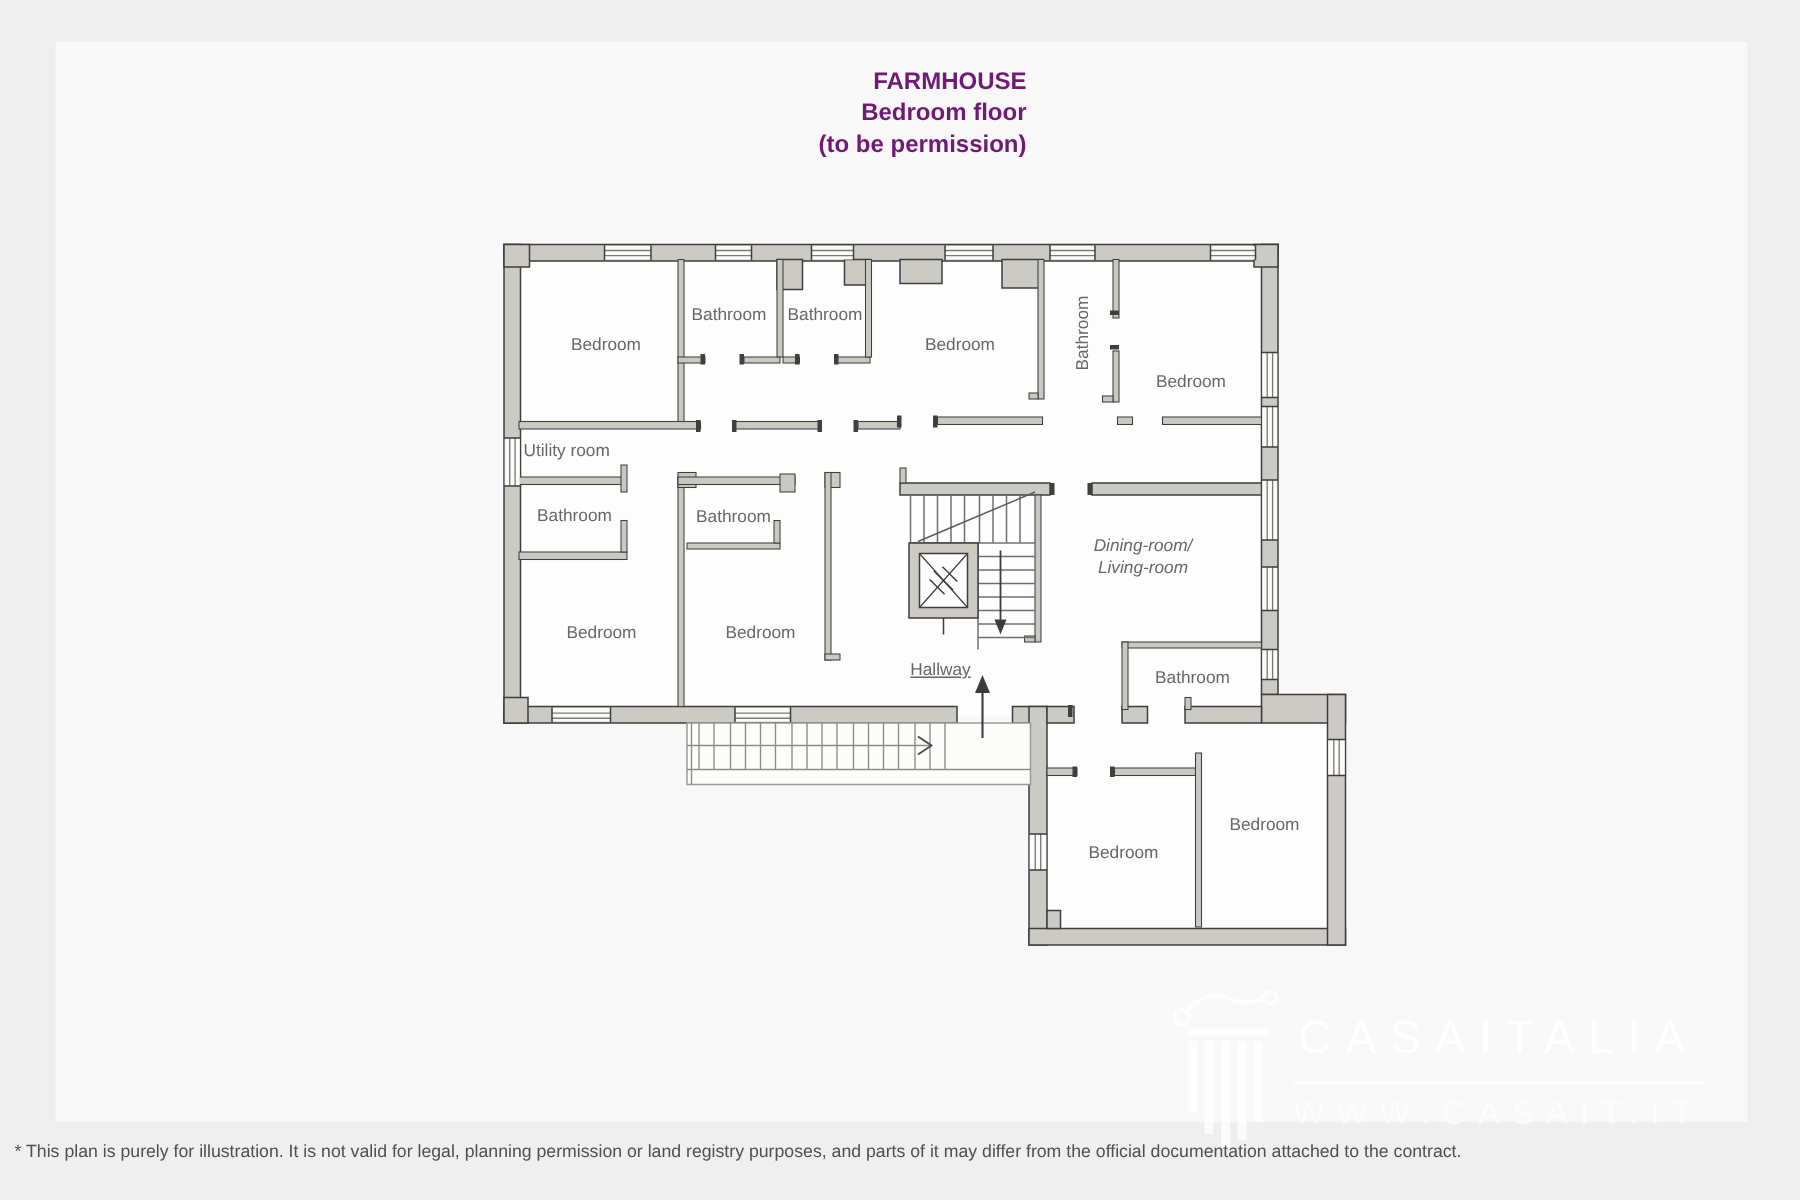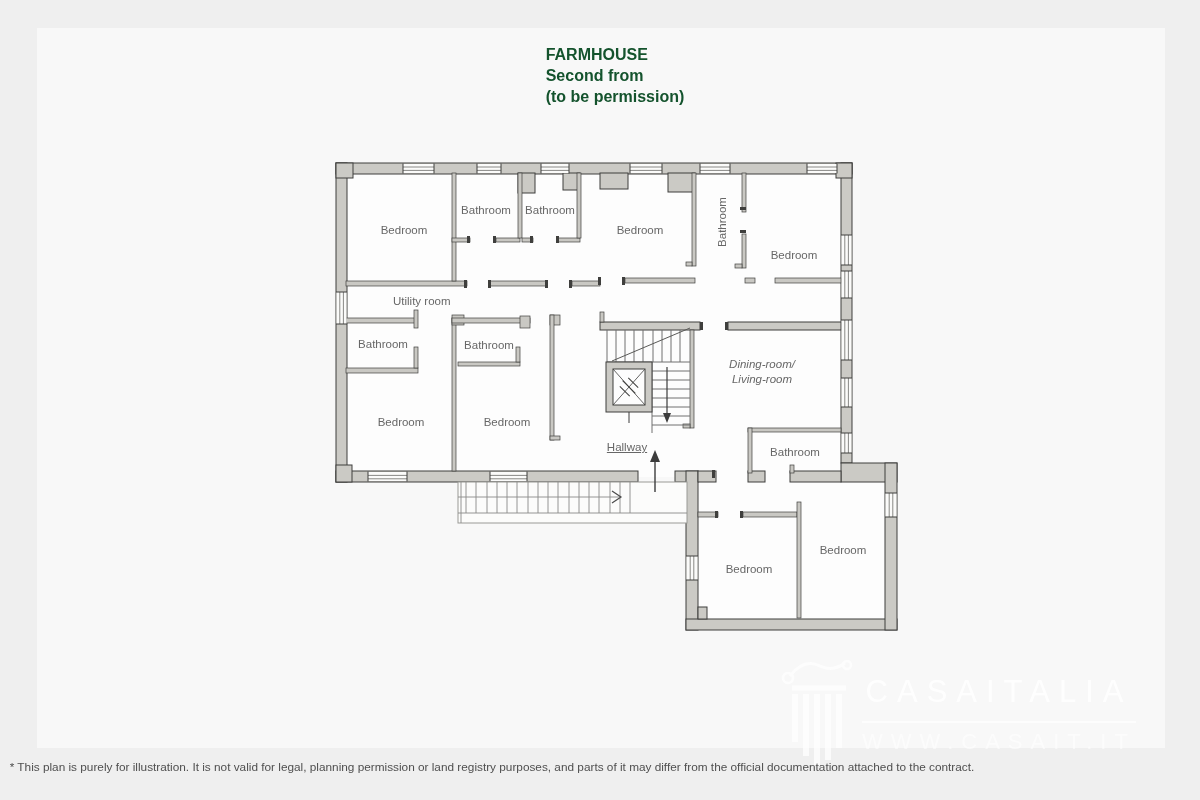--- a/index.html
+++ b/index.html
@@ -1,39 +1,39 @@
 <!DOCTYPE html>
 <html><head>
 <meta charset="utf-8">
 <style>
   html,body{margin:0;padding:0;}
   body{width:1200px;height:800px;background:#efefef;font-family:"Liberation Sans",sans-serif;overflow:hidden;position:relative;}
   .sheet{position:absolute;left:37px;top:28px;width:1128px;height:720px;background:#f8f8f8;}
-  .titleblock{position:absolute;left:615px;top:44px;transform:translateX(-50%);text-align:left;
-    font-weight:bold;font-size:16px;line-height:21px;color:#14532d;white-space:nowrap;}
+  .titleblock{position:absolute;left:615px;top:44px;transform:translateX(-50%);text-align:right;
+    font-weight:bold;font-size:16px;line-height:21px;color:#701a75;white-space:nowrap;}
   svg.plan{position:absolute;left:0;top:0;}
   .rlabel{position:absolute;transform:translate(-50%,-50%);font-size:11.5px;color:#676767;white-space:nowrap;}
   .rlabel.vert{transform:translate(-50%,-50%) rotate(-90deg);}
-  .rlabel.leftalign{transform:translate(0,-50%);margin-left:44px;}
+  .rlabel.leftalign{transform:translate(0,-50%);}
   .rlabel.twoline{text-align:center;line-height:15px;font-style:italic;}
   .wm-brand{position:absolute;left:860px;top:674px;width:278px;text-align:center;font-size:31px;
     letter-spacing:9px;color:rgba(255,255,255,0.85);}
   .wm-line{position:absolute;left:862px;top:721px;width:274px;height:2px;background:rgba(255,255,255,0.7);}
   .wm-url{position:absolute;left:860px;top:729px;width:278px;text-align:center;font-size:22px;
     letter-spacing:8px;color:rgba(255,255,255,0.58);}
   .disclaimer{position:absolute;left:0;top:760px;width:984px;text-align:center;font-size:11.8px;color:#4f4f4f;}
 </style>
 </head>
 <body>
 
 <div class="sheet"></div>
 
 <div class="titleblock">
   <div>FARMHOUSE</div>
-  <div>Second from</div>
+  <div>Bedroom floor</div>
   <div>(to be permission)</div>
 </div>
 
 <svg class="plan" width="1200" height="800" viewBox="0 0 1200 800">
 
   <g fill="#fdfdfd">
     <rect x="341" y="168" width="506" height="309"></rect>
     <rect x="691" y="468" width="201" height="157"></rect>
   </g>
 

